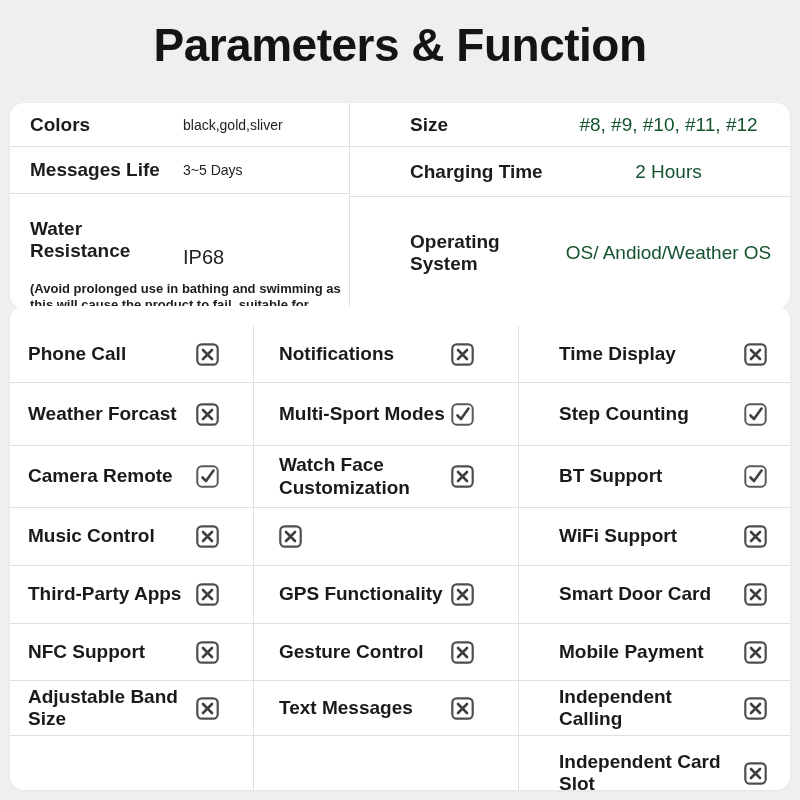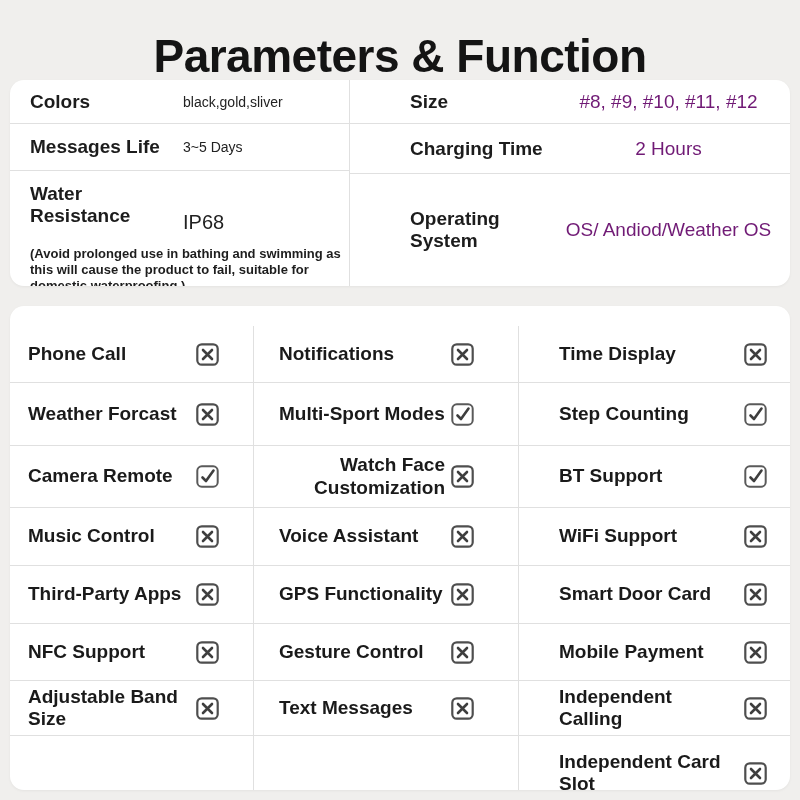--- a/index.html
+++ b/index.html
@@ -5,52 +5,52 @@
   html,body { margin:0; padding:0; }
   body {
     width:800px; height:800px;
     background:#f0efed;
     font-family:"Liberation Sans", sans-serif;
     color:#1c1c1c;
     position:relative;
     overflow:hidden;
   }
   .title {
-    margin:0; padding-top:29px;
+    margin:0; padding-top:18px;
     text-align:center;
     font-size:46px; font-weight:bold;
     letter-spacing:-0.5px;
     color:#141414;
   }
   .card {
     position:absolute; left:10px; width:780px;
     background:#ffffff;
     border-radius:14px;
     box-shadow:0 1px 3px rgba(0,0,0,0.05);
     overflow:hidden;
     box-sizing:border-box;
   }
   
-  .spec-card { top:80px; height:206px; display:flex; }
+  .spec-card { top:103px; height:206px; display:flex; }
   .spec-left  { width:340px; box-sizing:border-box; border-right:1px solid #e0e0e0; }
   .spec-right { flex:1; box-sizing:border-box; }
   .spec-row { display:flex; align-items:center; box-sizing:border-box; }
   .bt { border-top:1px solid #e0e0e0; }
   .h43 {height:43px;} .h47 {height:47px;} .h116 {height:116px;}
   .h50 {height:50px;} .h113 {height:113px;}
   .spec-label {
     font-weight:bold; font-size:19px; line-height:1.15; color:#1c1c1c;
   }
   .spec-left .spec-row, .spec-left .spec-block { padding-left:20px; }
   .spec-left .spec-label { width:153px; flex-shrink:0; }
   .spec-left .spec-value { font-size:14px; color:#222; }
   .spec-right .spec-row { padding-left:60px; padding-right:8px; }
   .spec-right .spec-label { width:145px; flex-shrink:0; }
-  .spec-right .spec-value { flex:1; text-align:center; font-size:19px; color:#701a75; }
-  .spec-block { box-sizing:border-box; padding-top:4px; }
+  .spec-right .spec-value { flex:1; text-align:center; font-size:19px; color:#14532d; }
+  .spec-block { box-sizing:border-box; padding-top:16px; }
   .water-top { display:flex; align-items:center; }
   .water-top .spec-label { width:153px; flex-shrink:0; }
   .water-top .spec-value { font-size:20px; color:#222;margin-top:36px; }
   .note {
     margin:12px 0 0 0; padding-right:12px;
     width:316px;
     font-size:13px; line-height:1.24; color:#1d1d1d;font-weight:bold;
   }
   
   .func-card { top:306px; height:484px; }
@@ -187,31 +187,30 @@
       </div>
       <div class="fcell c1 bt" style="grid-area: 2 / 2;">
         <span class="flabel">Multi-Sport Modes</span>
         <span class="cb">
           <svg viewBox="0 0 23 23">
             <rect x="1.3" y="1.3" width="20.4" height="20.4" rx="4.5" fill="none" stroke="#5a5a5a" stroke-width="2"></rect>
             <path d="M6.5 12.5 L10 16 L17.5 5.5" stroke="#3e3e3e" stroke-width="2.6" stroke-linecap="round" stroke-linejoin="round" fill="none"></path>
           </svg>
         </span>
       </div>
-      <div class="fcell c1 bt" style="grid-area: 3 / 2; text-align: right;">
+      <div class="fcell c1 bt" style="grid-area: 3 / 2;">
         <span class="flabel">Watch Face Customization</span>
         <span class="cb">
           <svg viewBox="0 0 23 23">
             <rect x="1.3" y="1.3" width="20.4" height="20.4" rx="4.5" fill="none" stroke="#4e4e4e" stroke-width="2.2"></rect>
             <path d="M7 7 L16 16 M16 7 L7 16" stroke="#3e3e3e" stroke-width="2.6" stroke-linecap="round" fill="none"></path>
           </svg>
         </span>
       </div>
       <div class="fcell c1 bt" style="grid-area: 4 / 2;">
-        <span class="flabel">Voice Assistant</span>
         <span class="cb">
           <svg viewBox="0 0 23 23">
             <rect x="1.3" y="1.3" width="20.4" height="20.4" rx="4.5" fill="none" stroke="#4e4e4e" stroke-width="2.2"></rect>
             <path d="M7 7 L16 16 M16 7 L7 16" stroke="#3e3e3e" stroke-width="2.6" stroke-linecap="round" fill="none"></path>
           </svg>
         </span>
       </div>
       <div class="fcell c1 bt" style="grid-area: 6 / 2;">
         <span class="flabel">Gesture Control</span>
         <span class="cb">

